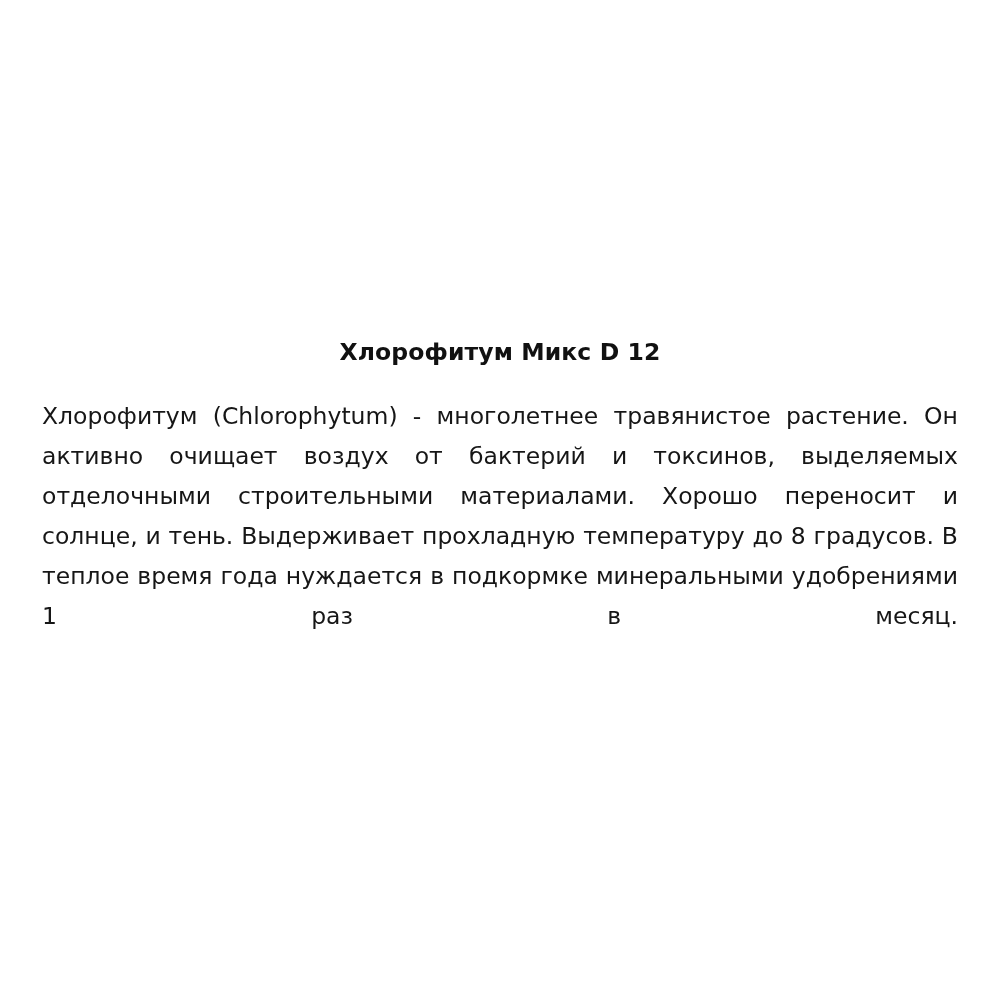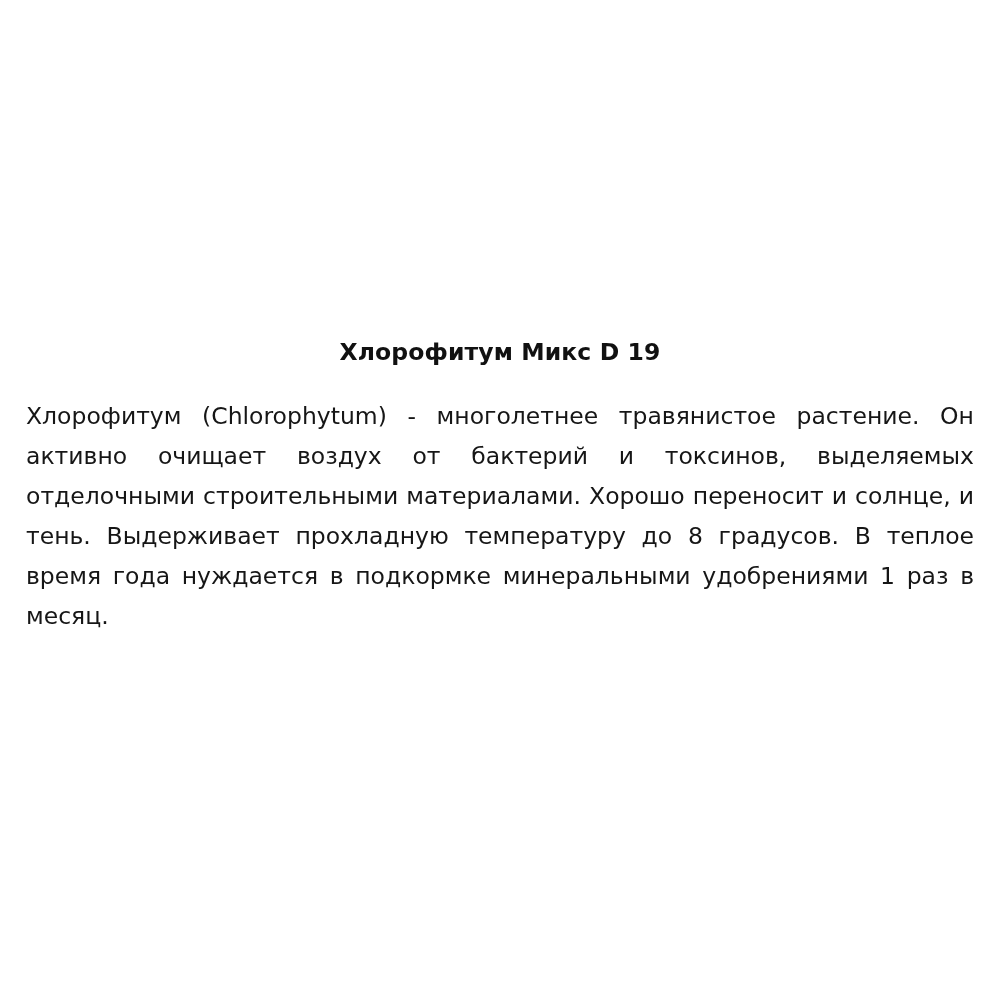--- a/index.html
+++ b/index.html
@@ -33,32 +33,32 @@
     letter-spacing: 0.1px;
     margin: 0 0 30px 0;
     line-height: 1.2;
     color: #111111;
   }
   .doc-paragraph {
     font-size: 23.5px;
     line-height: 40px;
     text-align: justify;
     text-justify: inter-word;
-    margin: 0;
+    margin: 16px;
     color: #161616;
     word-spacing: 0.2px;
   }
   
   .doc-paragraph:after {
     content: "";
     display: inline-block;
     width: 100%;
   }
 </style>
 </head>
 <body>
 
 <div class="page">
   <div class="content">
-    <h1 class="doc-title">Хлорофитум Микс D 19</h1>
+    <h1 class="doc-title">Хлорофитум Микс D 12</h1>
     <p class="doc-paragraph">Хлорофитум (Chlorophytum) - многолетнее травянистое растение. Он активно очищает воздух от бактерий и токсинов, выделяемых отделочными строительными материалами. Хорошо переносит и солнце, и тень. Выдерживает прохладную температуру до 8 градусов. В теплое время года нуждается в подкормке минеральными удобрениями 1 раз в месяц.</p>
   </div>
 </div>
 
 </body></html>

